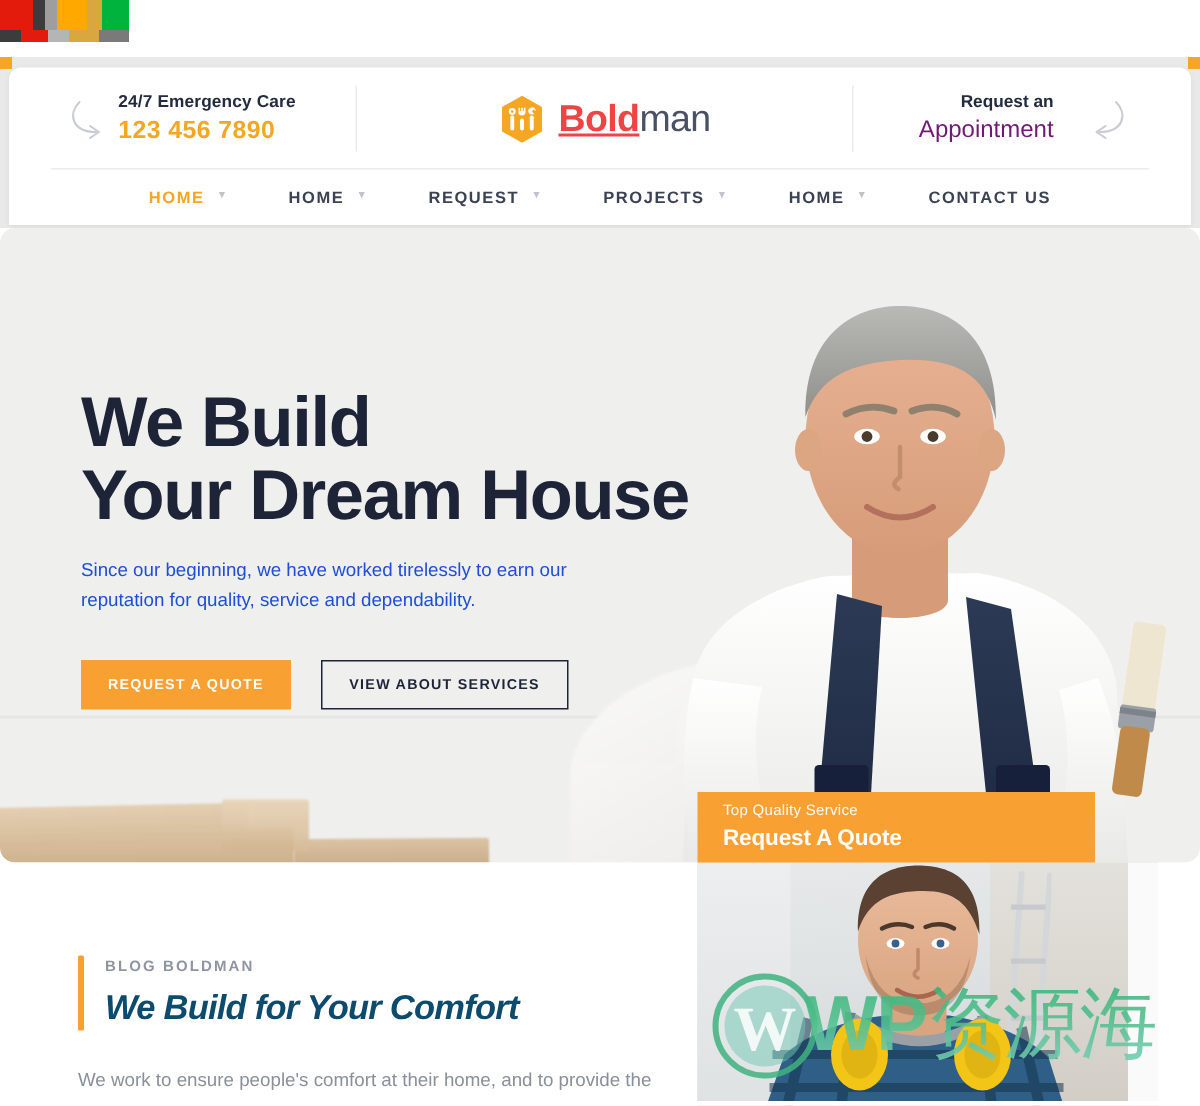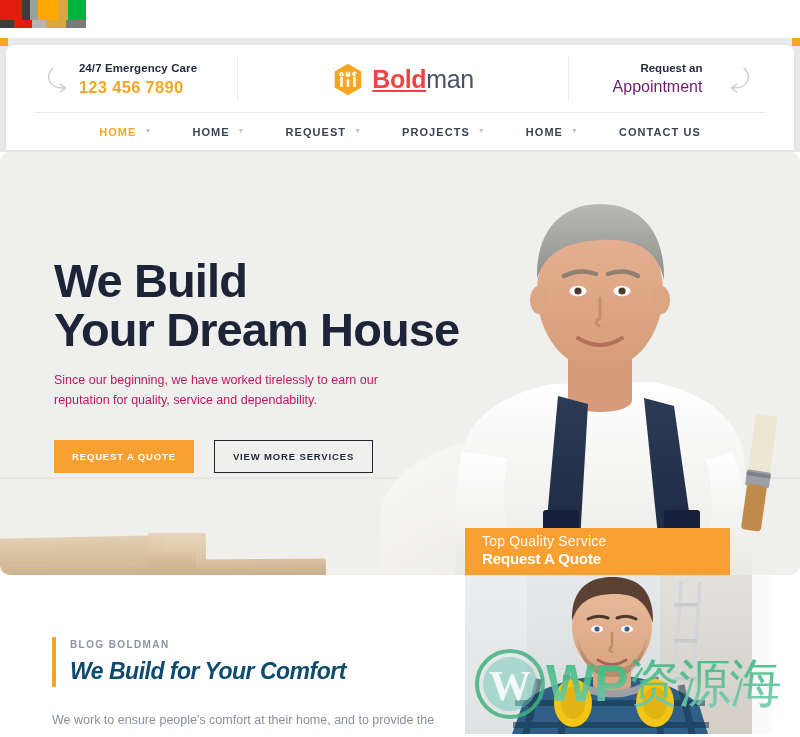--- a/index.html
+++ b/index.html
@@ -87,40 +87,40 @@
 
   
   .person{ position:absolute; right:-20px; bottom:0; width:420px; height:423px; }
 
   .hero-copy{ position:absolute; left:54px; top:104px; width:440px; }
   .hero-h1{
     font-size:47px; line-height:49px; font-weight:700; letter-spacing:-.9px;
     color:#1d2438;
   }
   .hero-p{
-    margin-top:16px; font-size:12.5px; line-height:20px; color:#be185d; max-width:362px;
+    margin-top:16px; font-size:12.5px; line-height:20px; color:#1d4ed8; max-width:362px;
   }
   .hero-btns{ margin-top:30px; display:flex; gap:20px; align-items:center; }
   .btn-primary{
     background:#f9a033; color:#fff; font-size:9.5px; font-weight:700; letter-spacing:.85px;
     padding:0 18px; height:33px; display:flex; align-items:center; justify-content:center;
     border:none; cursor:pointer; min-width:115px;
   }
   .btn-outline{
     background:transparent; color:#1d2438; font-size:9.5px; font-weight:700; letter-spacing:.85px;
     padding:0 18px; height:33px; display:flex; align-items:center; justify-content:center;
     border:1.6px solid #1d2438; cursor:pointer; min-width:120px;
   }
 
   
   .quote-banner{
     position:absolute; left:465px; top:528px; width:265px; height:47px;
     background:#f9a033; padding:6px 0 0 17px; z-index:5;
   }
-  .qb-sub{ font-size:14px; color:#ffffff; opacity:.95; line-height:14px; letter-spacing:.2px; }
+  .qb-sub{ font-size:10px; color:#ffffff; opacity:.95; line-height:14px; letter-spacing:.2px; }
   .qb-title{ font-size:15px; color:#ffffff; font-weight:700; line-height:21px; letter-spacing:-.1px; }
 
   
   .about{ position:absolute; left:0; top:575px; width:800px; height:162px; background:#fff; }
   .about-inner{ position:absolute; left:52px; top:62px; width:400px; }
   .about-head{ display:flex; gap:14px; align-items:stretch; }
   .accent-bar{ width:4px; background:#f9a033; border-radius:1px; }
   .about-eyebrow{ font-size:10px; font-weight:600; letter-spacing:1.4px; color:#8f95a0; line-height:16px; }
   .about-title{ font-size:23px; font-weight:700; color:#0c4a6e; letter-spacing:-.5px; line-height:32px; margin-top:2px;font-style:italic; }
   .about-p{ margin-top:22px; font-size:12.5px; line-height:23px; color:#8a9099; width:392px; }
@@ -130,21 +130,21 @@
   .ai-bg{ position:absolute; inset:0; background:linear-gradient(175deg,#e7e9ea 0%,#dfe3e4 40%,#cfd4d6 100%); }
   .ai-wall{ position:absolute; left:0; top:0; width:62px; height:100%; background:linear-gradient(180deg,#eceeef,#dfe2e3); }
   .ai-door{ position:absolute; right:16px; top:0; width:96px; height:100%; background:linear-gradient(180deg,#e3e1dc,#d2cec6); }
   .ai-white{ position:absolute; right:0; top:0; width:20px; height:100%; background:#fafafa; }
   .ladder{ position:absolute; left:206px; top:6px; width:30px; height:150px; }
 
   
   .watermark{ position:absolute; left:462px; top:648px; width:338px; height:80px; z-index:9; pointer-events:none; }
   .wp-ring{ position:absolute; left:12px; top:0px; width:72px; height:72px; }
   .wm-text{
-    position:absolute; left:84px; top:2px;
+    position:absolute; left:74px; top:2px;
     font-size:52px; font-weight:700; line-height:66px; letter-spacing:-1px;
     background:linear-gradient(180deg,#34b37a 0%, #4fbf8c 45%, #7fd0c0 100%);
     -webkit-background-clip:text; background-clip:text; color:transparent;
     opacity:.88; white-space:nowrap;
   }
   .wm-cn{ font-weight:500; }
 
   
   .gutter-b{ position:absolute; left:0; bottom:0; width:800px; height:3px; background:#fff; }
 </style>
@@ -319,21 +319,21 @@
     </svg>
 
     <div class="hero-copy">
       <h1 class="hero-h1">
         <span>We Build</span><br>
         <span>Your Dream House</span>
       </h1>
       <p class="hero-p">Since our beginning, we have worked tirelessly to earn our reputation for quality, service and dependability.</p>
       <div class="hero-btns">
         <button class="btn-primary">REQUEST A QUOTE</button>
-        <button class="btn-outline">VIEW MORE SERVICES</button>
+        <button class="btn-outline">VIEW ABOUT SERVICES</button>
       </div>
     </div>
   </section>
 
   <div class="quote-banner">
     <div class="qb-sub">Top Quality Service</div>
     <div class="qb-title">Request A Quote</div>
   </div>
 
   <section class="about">

